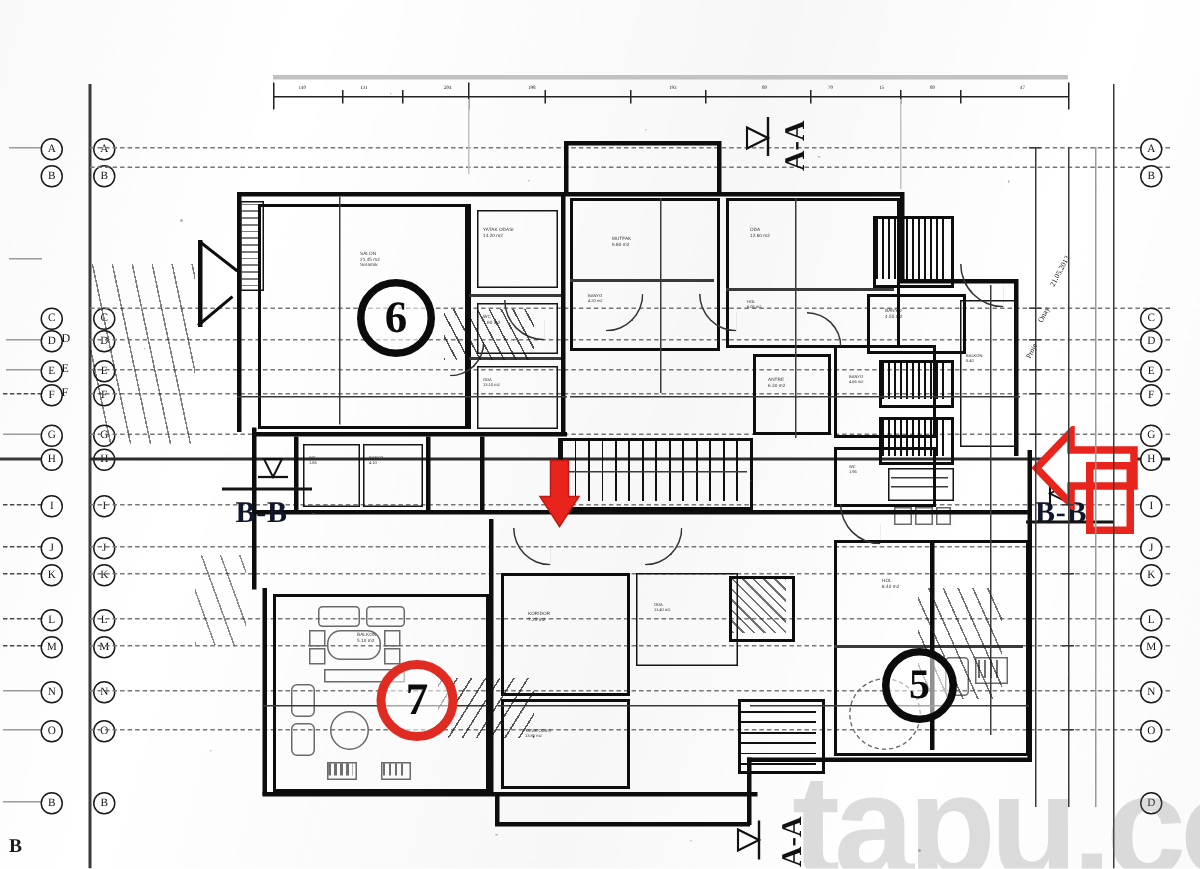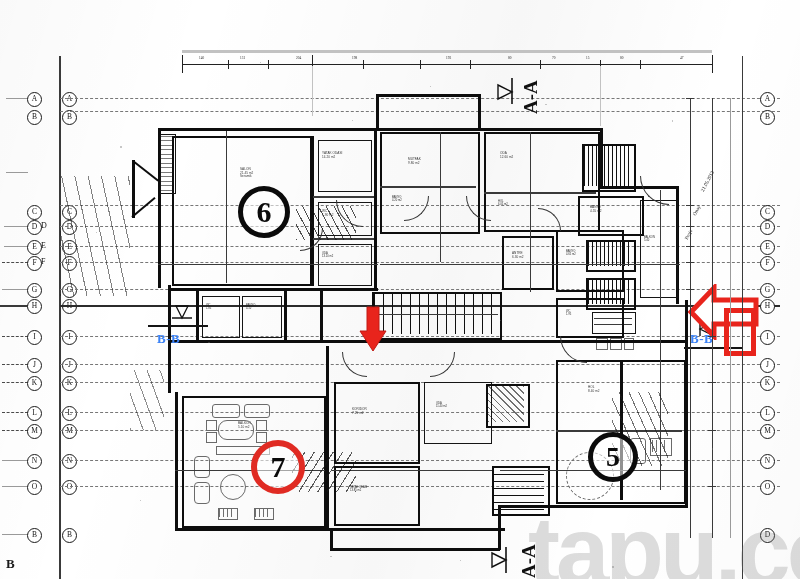--- a/index.html
+++ b/index.html
@@ -40,21 +40,21 @@
        font-family:"Liberation Serif",serif;}
   .bubLbl{position:absolute;font-size:8px;color:#141414;font-family:"Liberation Serif",serif;}
 
   
   .mt{position:absolute;font-size:3.1px;line-height:3.6px;color:#1d1d1d;
       font-family:"Liberation Sans",sans-serif;letter-spacing:.05px;white-space:pre;opacity:.92;}
   .mt2{position:absolute;font-size:2.7px;line-height:3.1px;color:#2a2a2a;white-space:pre;}
   .dim{position:absolute;font-size:3.4px;color:#1a1a1a;font-family:"Liberation Serif",serif;}
 
   
-  .seclbl{position:absolute;font-size:13px;font-weight:700;color:#3b82f6;
+  .seclbl{position:absolute;font-size:20px;font-weight:700;color:#0f172a;
           font-family:"Liberation Serif",serif;letter-spacing:.5px;}
   .seclblR{position:absolute;font-size:19px;font-weight:700;color:#111;
            font-family:"Liberation Serif",serif;transform:rotate(-90deg);transform-origin:left top;}
 
   
   .aptc{position:absolute;border-radius:50%;display:flex;align-items:center;justify-content:center;
         font-family:"Liberation Serif",serif;font-weight:700;background:rgba(255,255,255,.55);}
   .aptBlack{border:5px solid #0b0b0b;color:#0b0b0b;}
   .aptRed{border:6px solid #e02b23;color:#0b0b0b;}
 

